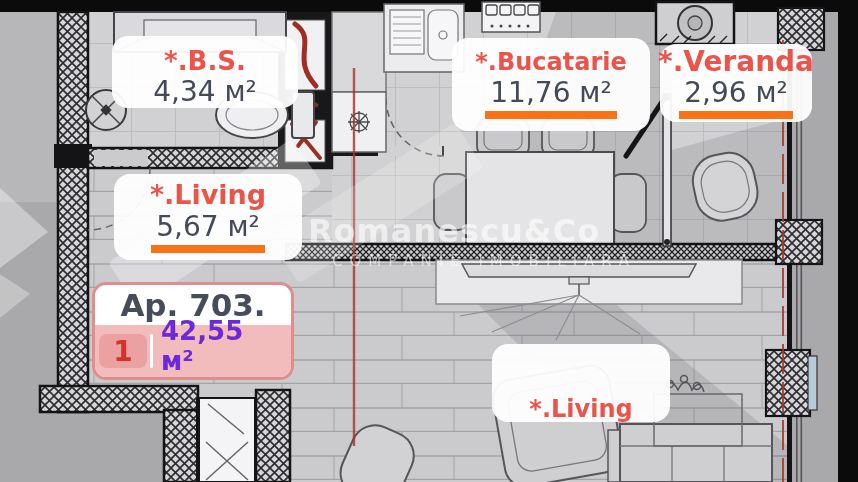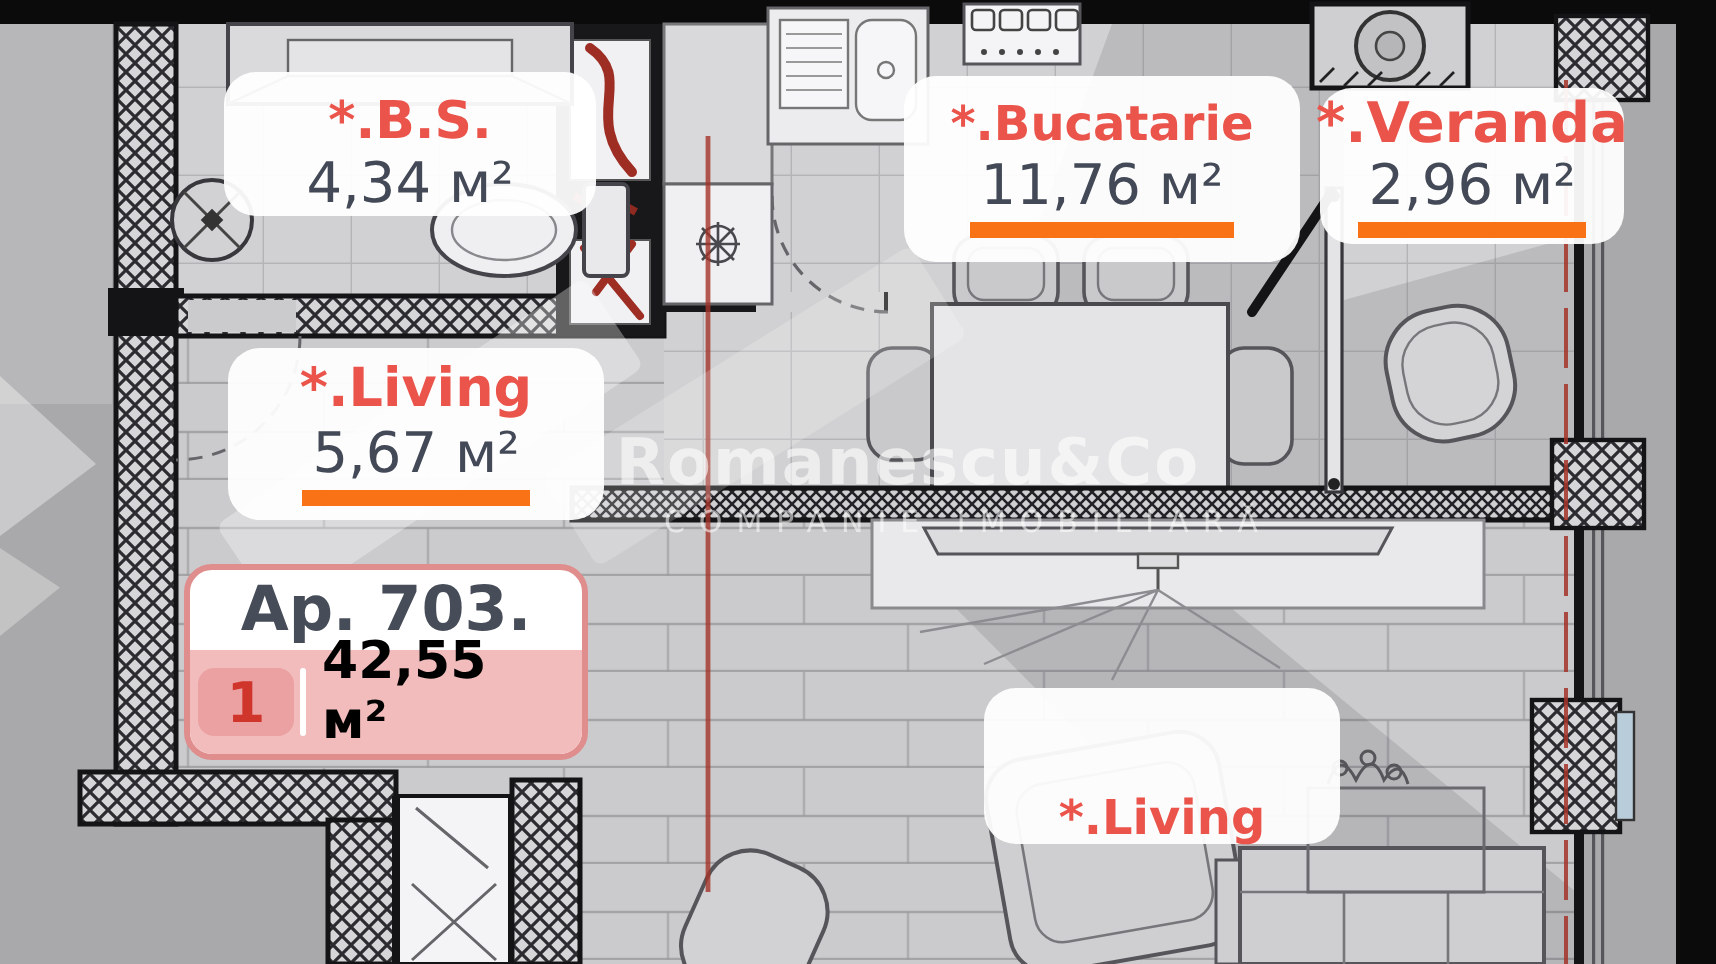--- a/index.html
+++ b/index.html
@@ -38,21 +38,21 @@
   #ap-box{position:absolute;z-index:3;left:92px;top:282px;width:202px;height:98px;
           background:#ffffff;border:3px solid #df8d8d;border-radius:14px;box-sizing:border-box;
           display:flex;flex-direction:column;overflow:hidden;}
   #ap-title{flex:1;display:flex;align-items:center;justify-content:center;
             color:#474d58;font-weight:bold;font-size:31px;}
   #ap-row{height:44px;background:#f2bcbc;display:flex;align-items:center;padding:4px;gap:0;}
   #ap-count{width:48px;height:34px;background:#eba1a1;border-radius:8px;color:#cf352b;
             font-weight:bold;font-size:28px;display:flex;align-items:center;justify-content:center;}
   #ap-rule{width:3px;height:34px;background:#fff;border-radius:2px;margin:0 3px;}
   #ap-area{flex:1;display:flex;align-items:center;justify-content:center;
-           color:#000000;font-weight:bold;font-size:26px;}
+           color:#6d28d9;font-weight:bold;font-size:26px;}
 </style>
 </head>
 <body>
 
 <div id="stage">
 
   <svg id="plan-svg" width="858" height="482" viewBox="0 0 858 482">
     <defs>
       <pattern id="xh" width="9" height="9" patternUnits="userSpaceOnUse">
         <rect width="9" height="9" fill="#d6d6d8"></rect>

